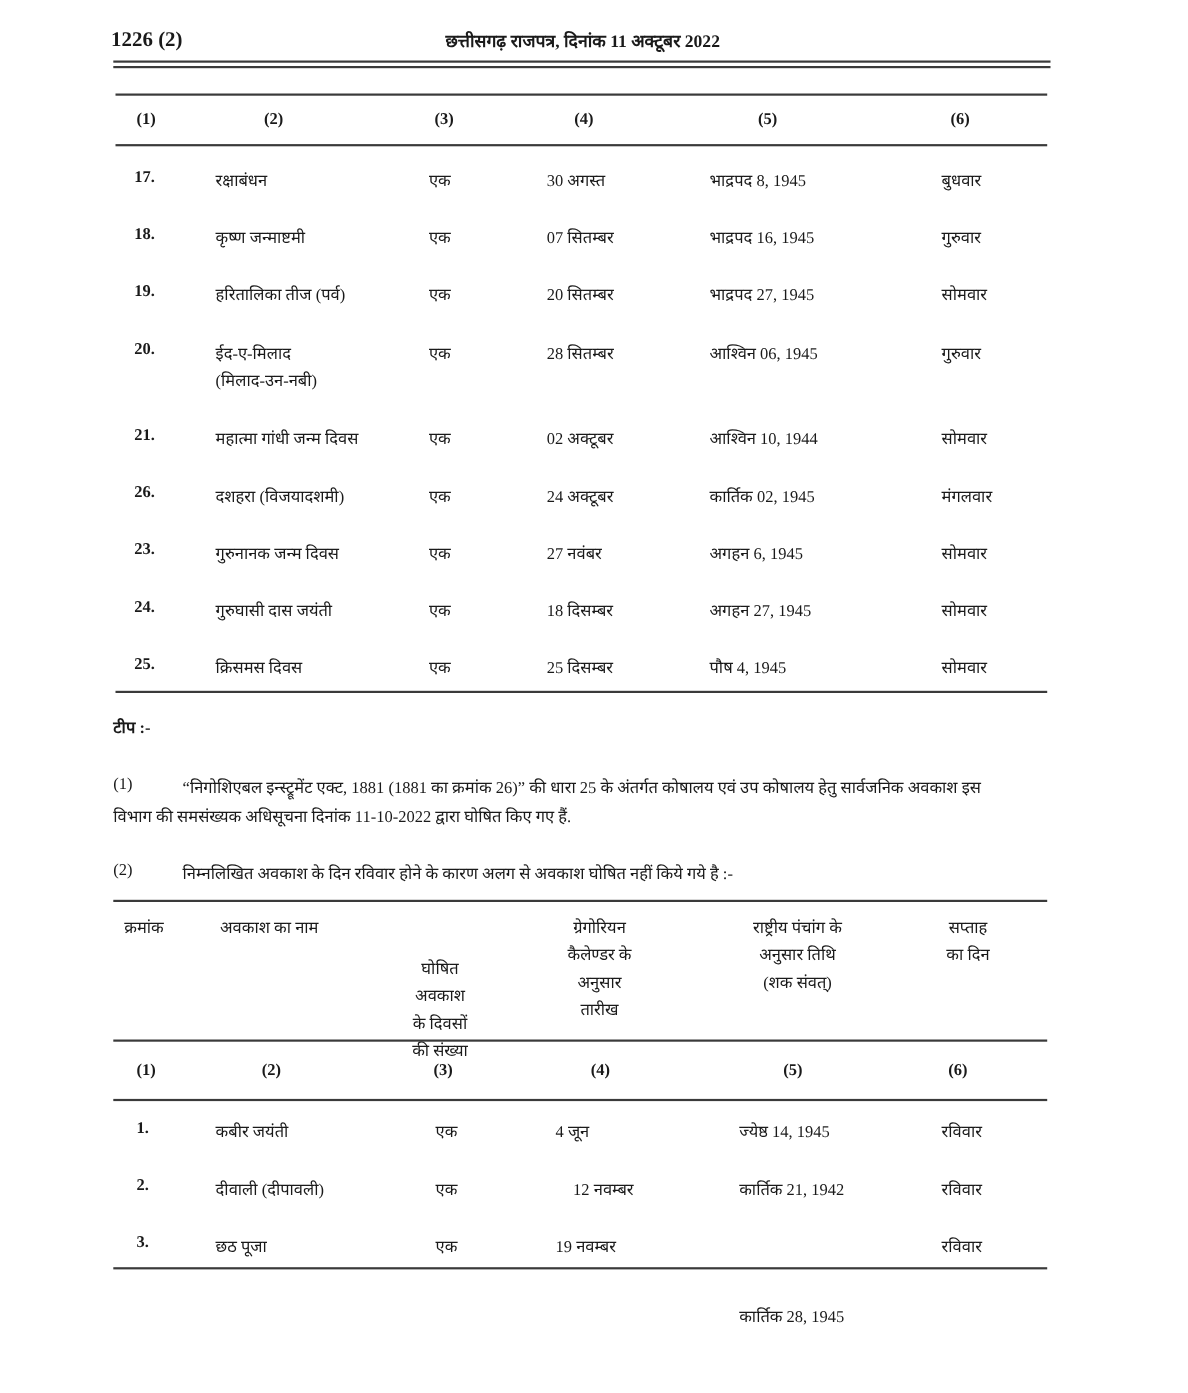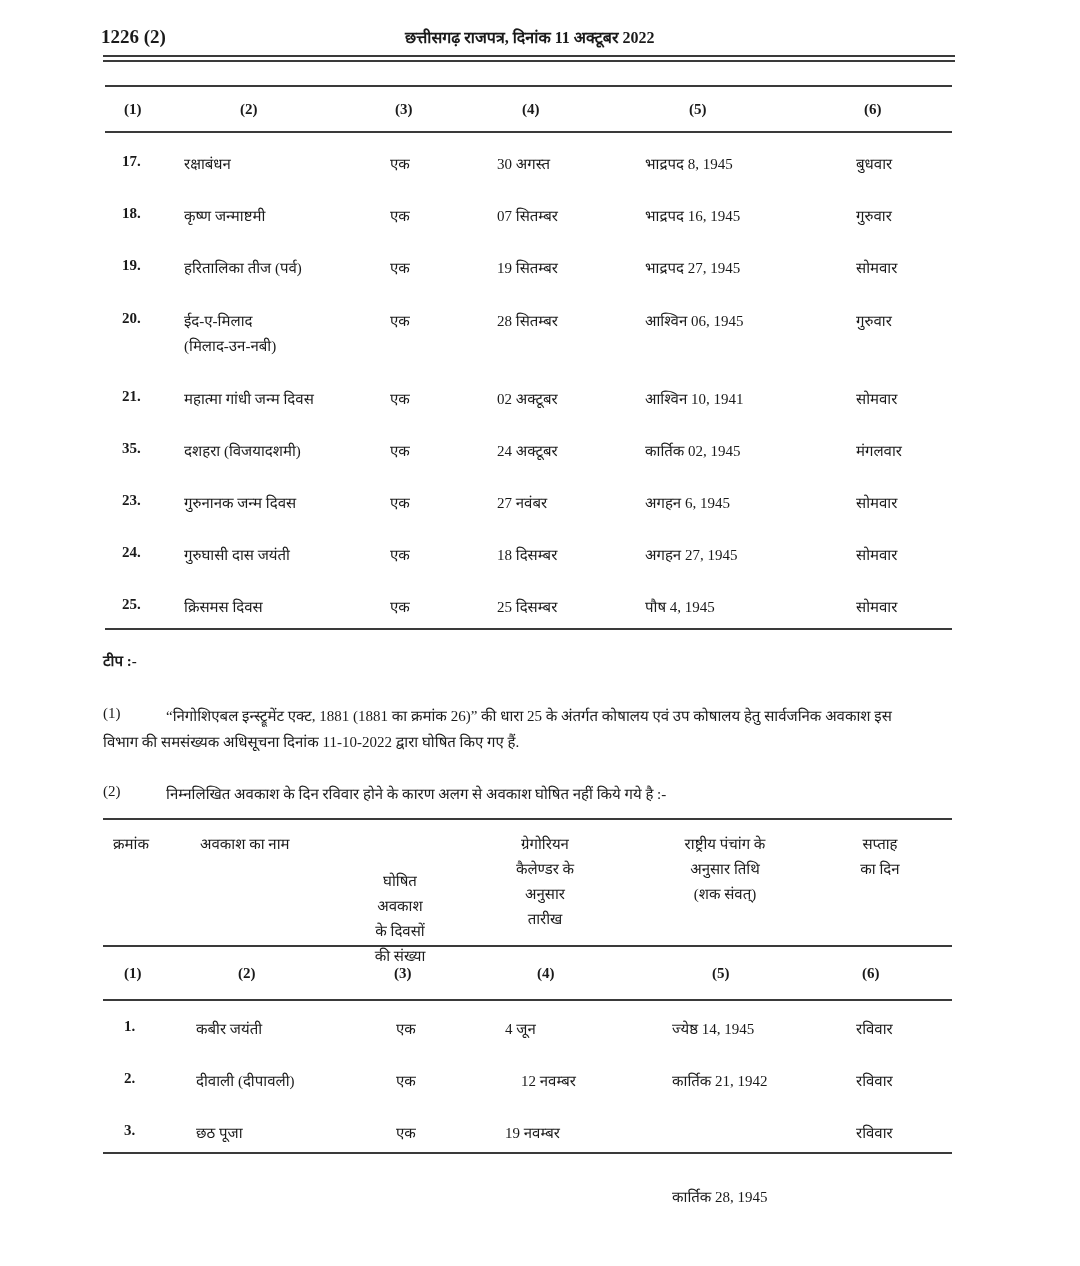--- a/index.html
+++ b/index.html
@@ -7,21 +7,21 @@
     width: 1080px; height: 1266px; background: #ffffff; position: relative; overflow: hidden;
     font-family: "Liberation Serif", "DejaVu Serif", serif; color: #1a1a1a;
   }
   .abs { position: absolute; white-space: nowrap; }
   .bold { font-weight: bold; }
   .hdr-page { left: 101px; top: 26px; font-size: 19px; font-weight: bold; }
   .hdr-title { left: 405px; top: 26px; font-size: 16px; font-weight: bold; }
   .rule { position: absolute; background: #3a3a3a; }
   .t1 { font-size: 15px; }
   .col1 { left: 122px; }
-  .col2 { left: 184px; }
+  .col2 { left: 196px; }
   .col3 { left: 390px; }
   .col4 { left: 497px; }
   .col5 { left: 645px; }
   .col6 { left: 856px; }
   .hcol { font-size: 15px; font-weight: bold; }
   .note { font-size: 15px; }
   .t2 { font-size: 15px; }
   .c2h { font-size: 15px; text-align: center; line-height: 25px; }
 </style>
 </head>
@@ -58,43 +58,43 @@
         <span class="abs t1 col2" style="top: 205px;">कृष्ण जन्माष्टमी</span>
         <span class="abs t1 col3" style="top: 205px;">एक</span>
         <span class="abs t1 col4" style="top: 205px;">07 सितम्बर</span>
         <span class="abs t1 col5" style="top: 205px;">भाद्रपद 16, 1945</span>
         <span class="abs t1 col6" style="top: 205px;">गुरुवार</span>
       </div>
       <div>
         <span class="abs t1 col1 bold" style="top: 257px;">19.</span>
         <span class="abs t1 col2" style="top: 257px;">हरितालिका तीज (पर्व)</span>
         <span class="abs t1 col3" style="top: 257px;">एक</span>
-        <span class="abs t1 col4" style="top: 257px;">19 सितम्बर</span>
+        <span class="abs t1 col4" style="top: 257px;">20 सितम्बर</span>
         <span class="abs t1 col5" style="top: 257px;">भाद्रपद 27, 1945</span>
         <span class="abs t1 col6" style="top: 257px;">सोमवार</span>
       </div>
       <div>
         <span class="abs t1 col1 bold" style="top: 310px;">20.</span>
         <span class="abs t1 col2" style="top: 310px;">ईद-ए-मिलाद</span>
         <span class="abs t1 col2" style="top: 335px;">(मिलाद-उन-नबी)</span>
         <span class="abs t1 col3" style="top: 310px;">एक</span>
         <span class="abs t1 col4" style="top: 310px;">28 सितम्बर</span>
         <span class="abs t1 col5" style="top: 310px;">आश्विन 06, 1945</span>
         <span class="abs t1 col6" style="top: 310px;">गुरुवार</span>
       </div>
       <div>
         <span class="abs t1 col1 bold" style="top: 388px;">21.</span>
         <span class="abs t1 col2" style="top: 388px;">महात्मा गांधी जन्म दिवस</span>
         <span class="abs t1 col3" style="top: 388px;">एक</span>
         <span class="abs t1 col4" style="top: 388px;">02 अक्टूबर</span>
-        <span class="abs t1 col5" style="top: 388px;">आश्विन 10, 1941</span>
+        <span class="abs t1 col5" style="top: 388px;">आश्विन 10, 1944</span>
         <span class="abs t1 col6" style="top: 388px;">सोमवार</span>
       </div>
       <div>
-        <span class="abs t1 col1 bold" style="top: 440px;">35.</span>
+        <span class="abs t1 col1 bold" style="top: 440px;">26.</span>
         <span class="abs t1 col2" style="top: 440px;">दशहरा (विजयादशमी)</span>
         <span class="abs t1 col3" style="top: 440px;">एक</span>
         <span class="abs t1 col4" style="top: 440px;">24 अक्टूबर</span>
         <span class="abs t1 col5" style="top: 440px;">कार्तिक 02, 1945</span>
         <span class="abs t1 col6" style="top: 440px;">मंगलवार</span>
       </div>
       <div>
         <span class="abs t1 col1 bold" style="top: 492px;">23.</span>
         <span class="abs t1 col2" style="top: 492px;">गुरुनानक जन्म दिवस</span>
         <span class="abs t1 col3" style="top: 492px;">एक</span>

